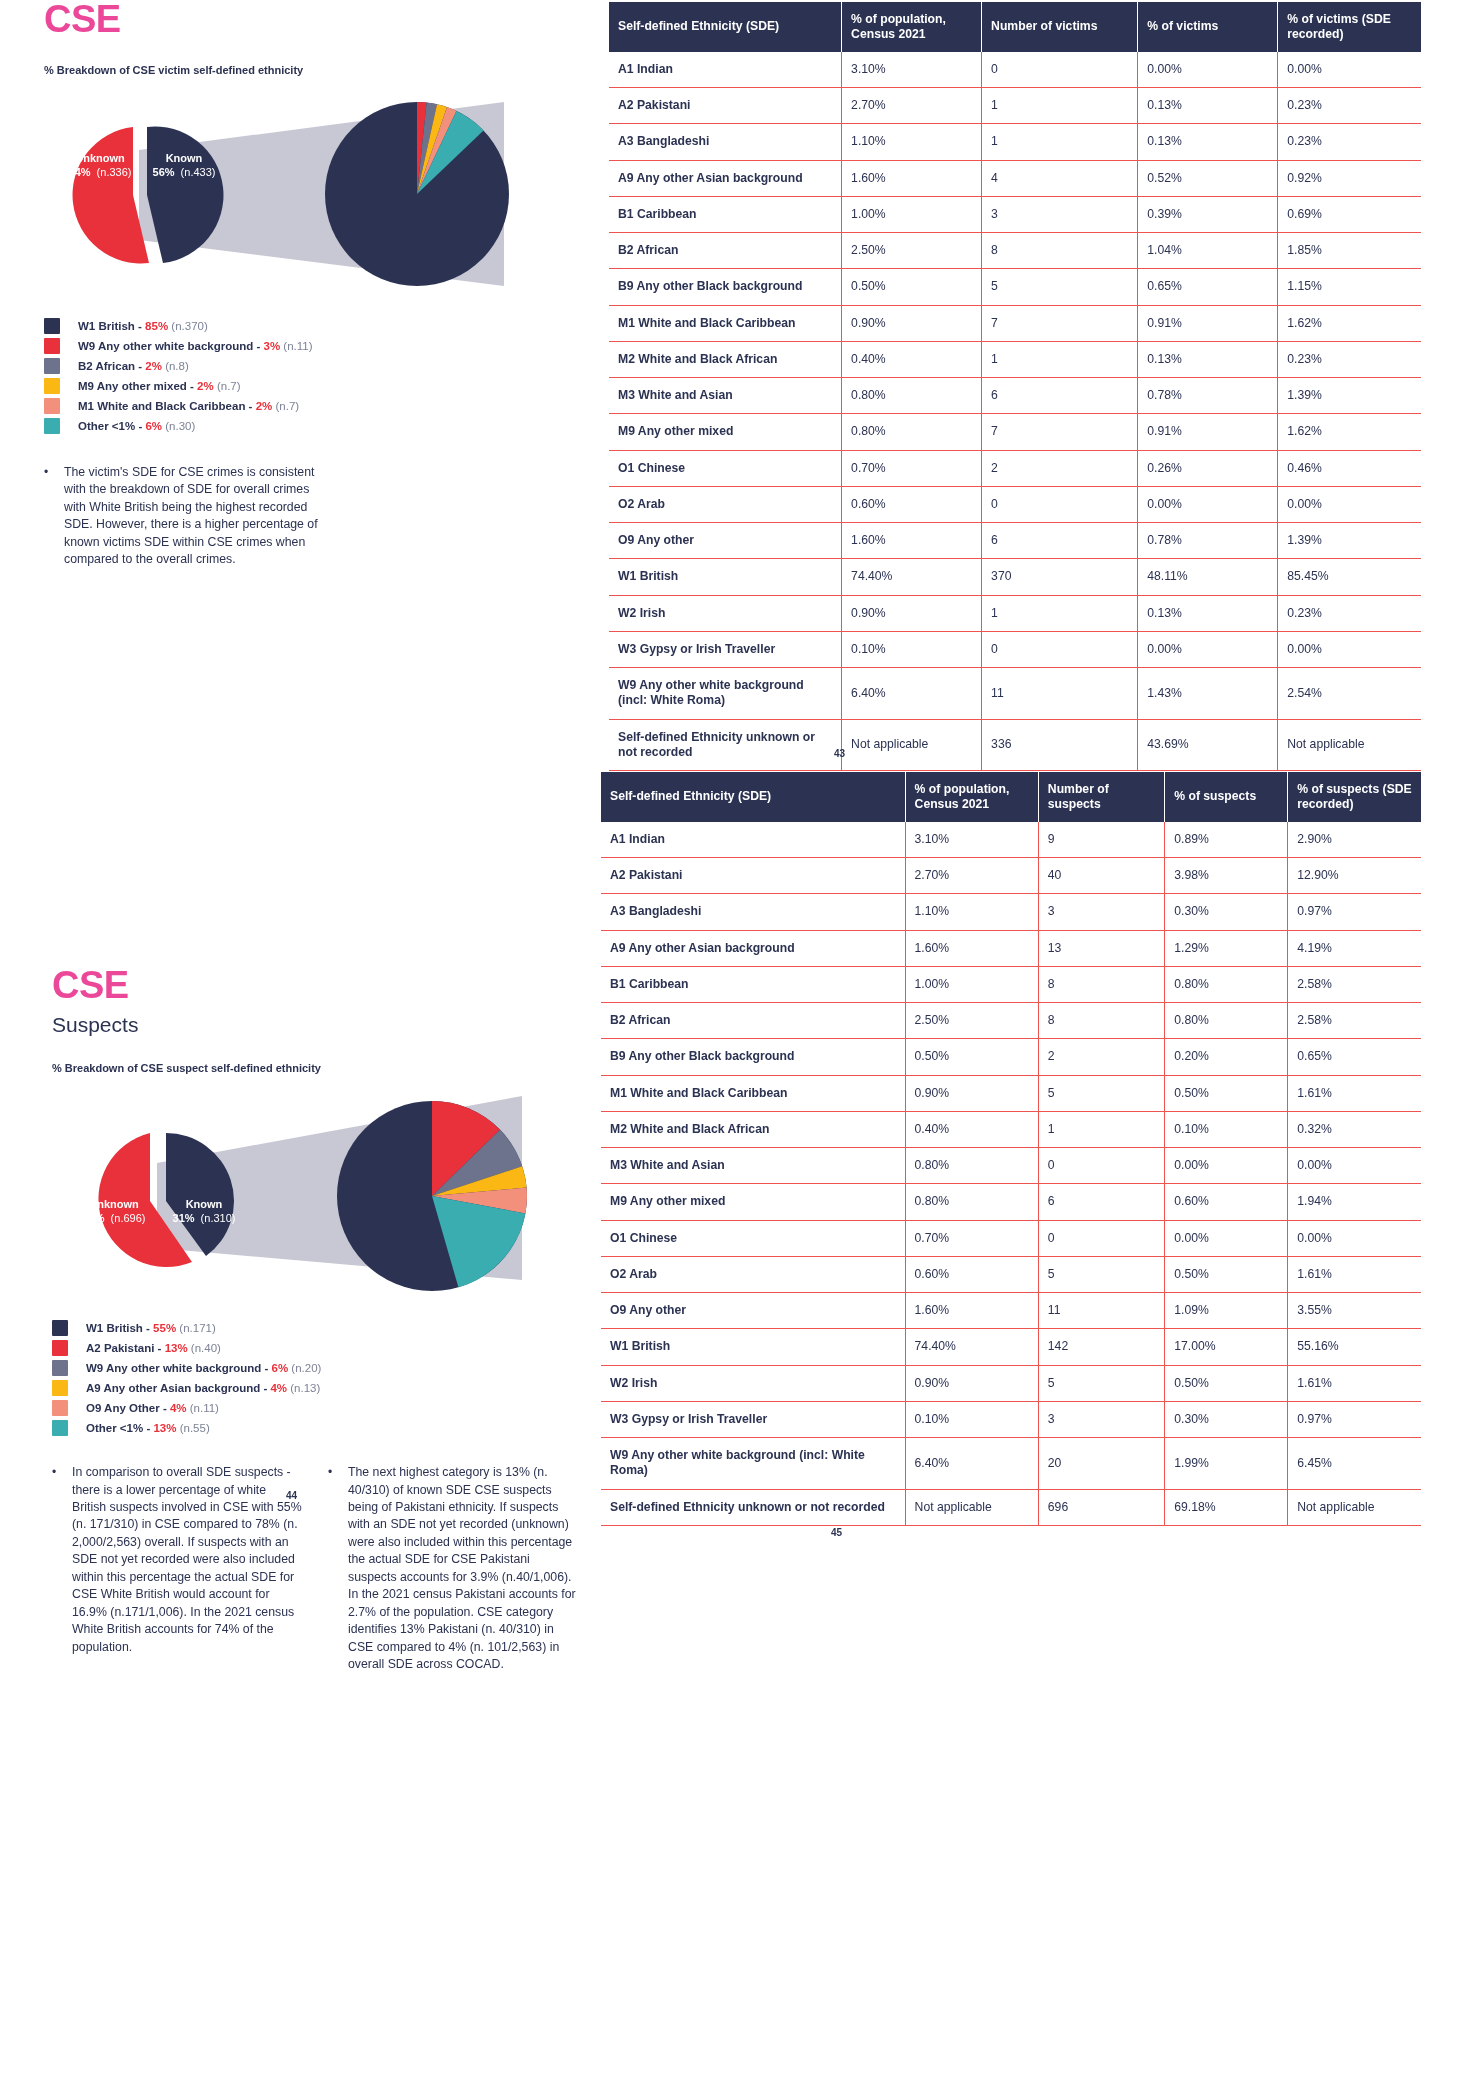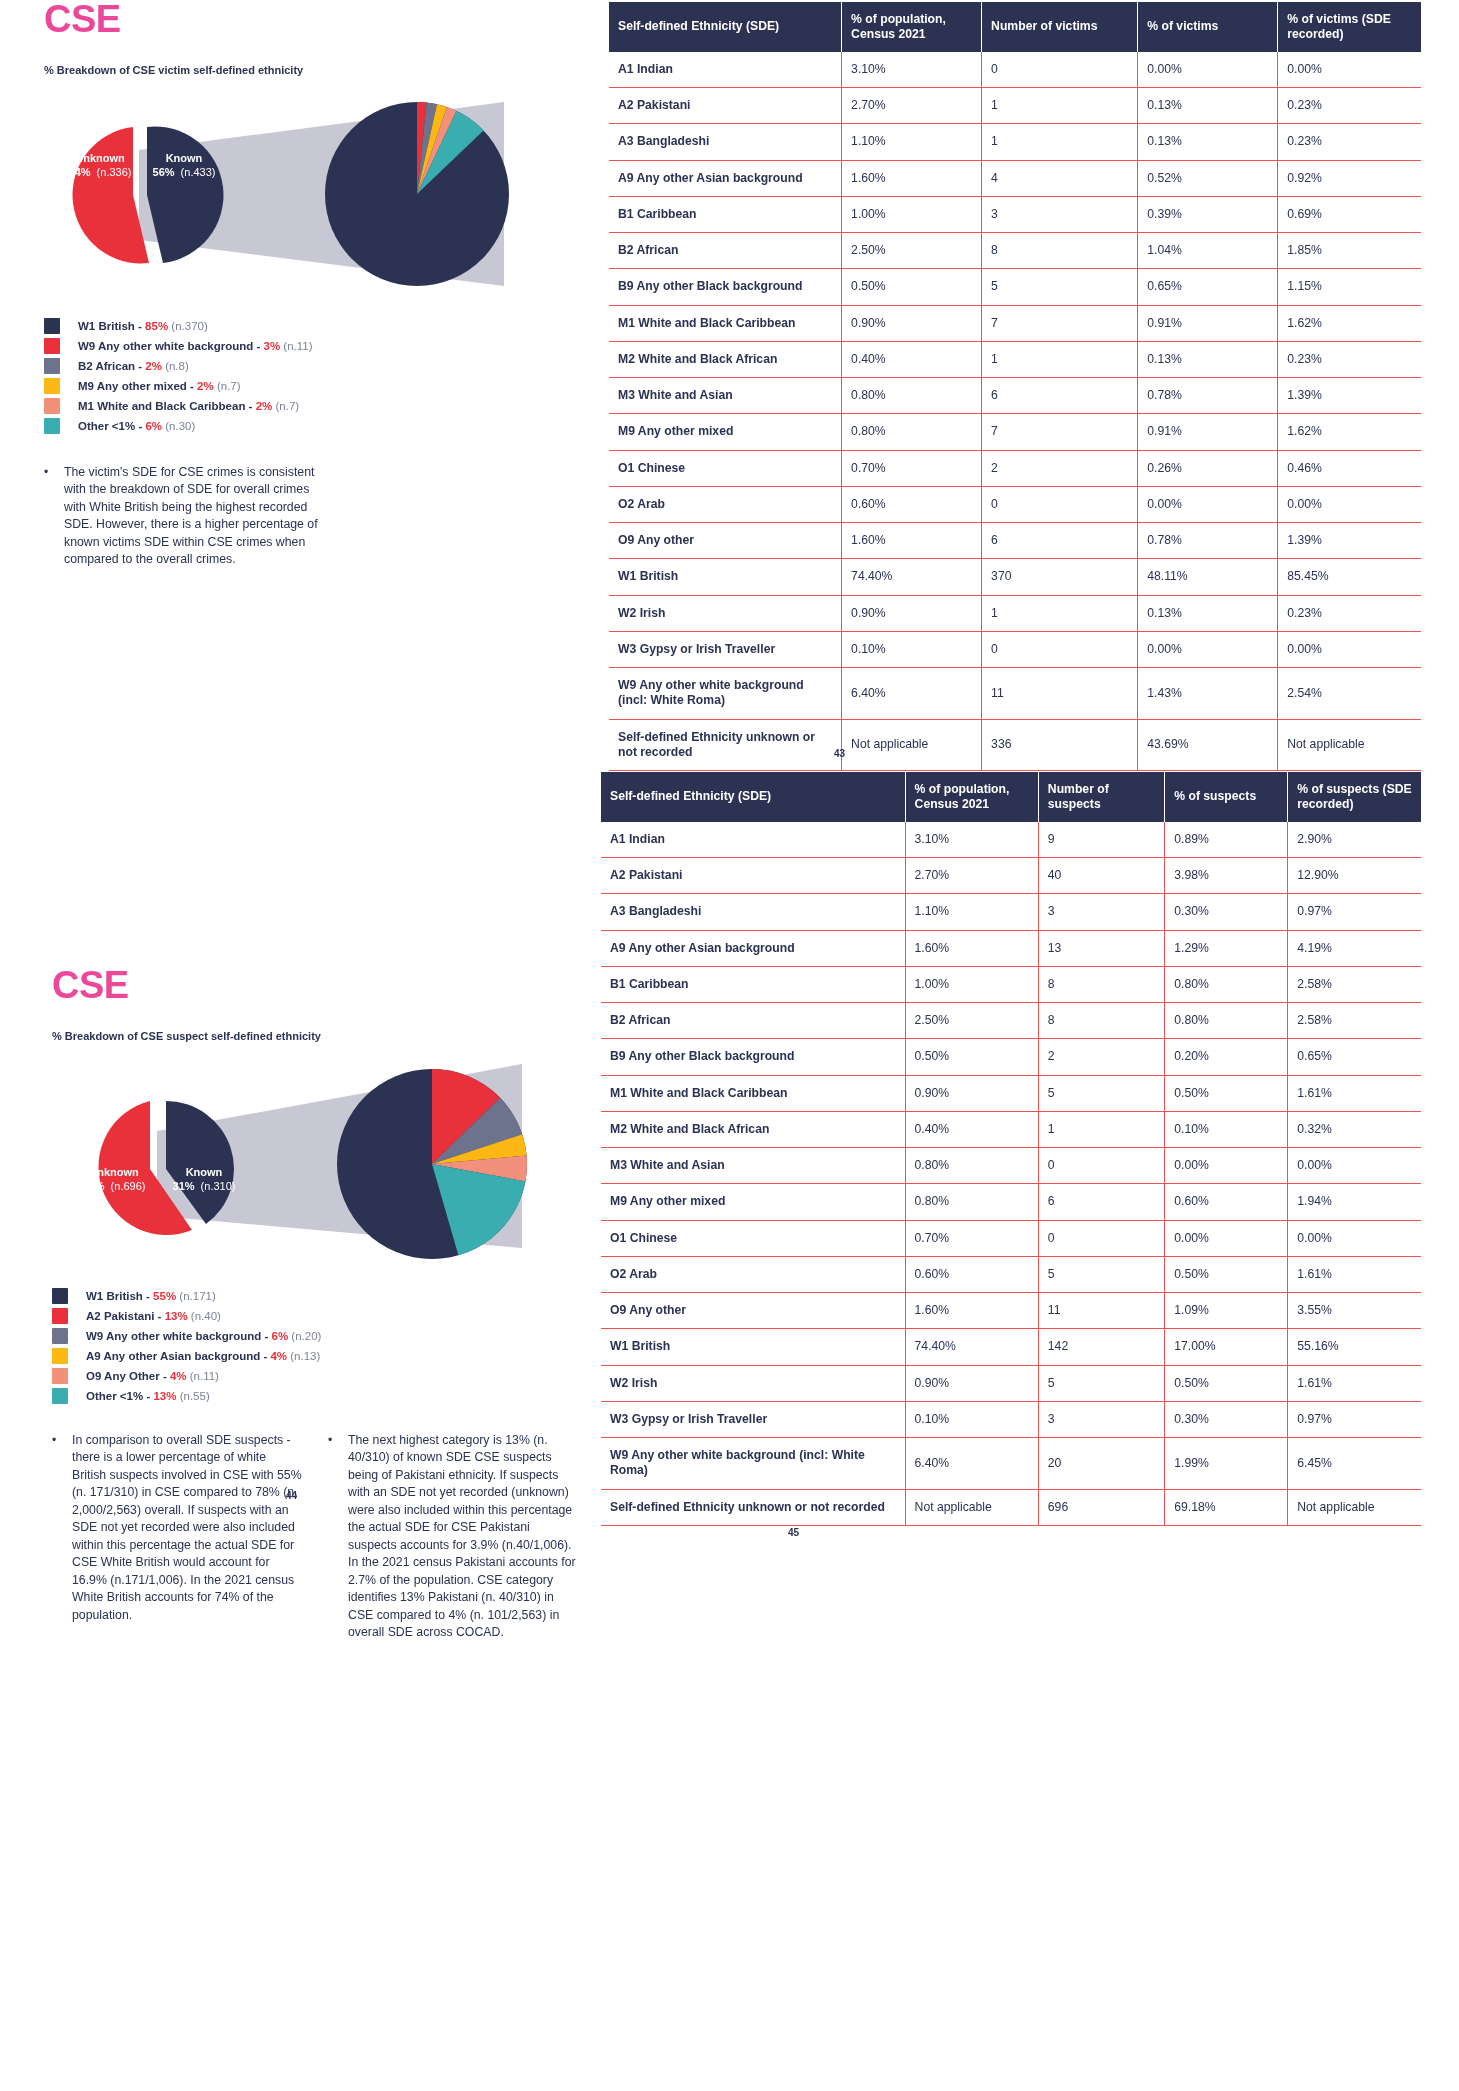--- a/index.html
+++ b/index.html
@@ -315,20 +315,21 @@
           </tr>
         </tbody>
     </table>
   </div>
 
   <div class="pagenum" style="left:834px; top:748px;">43</div>
 
   <div class="left-col" style="left:52px; top:966px; width:560px;">
 
     <div class="sec-title">CSE</div>
+    <div class="sec-sub">Suspects</div>
     <div class="chart-caption">% Breakdown of CSE suspect self-defined ethnicity</div>
 
     <div class="chartwrap" style="margin-top:14px;">
       <svg width="520" height="220" viewBox="0 0 520 220">
         <polygon class="grey-wedge" points="105,75 470,8 470,192 105,160"></polygon>
         <g>
           <path d="M 104 115 L 104 47 A 68 68 0 1 0 146 176 Z" fill="#e8313a" transform="translate(-6,-2)"></path>
           <path d="M 112 115 L 152 170 A 68 68 0 0 0 112 47 Z" fill="#2b3252" transform="translate(2,-2)"></path>
         </g>
         <g transform="translate(380,108)">
@@ -541,15 +542,15 @@
             <td>Not applicable</td>
             <td>696</td>
             <td>69.18%</td>
             <td>Not applicable</td>
           </tr>
         </tbody>
     </table>
   </div>
 
   <div class="pagenum" style="left:286px; top:1490px;">44</div>
-  <div class="pagenum" style="left:788px; top:1527px;">45</div>
+  <div class="pagenum" style="left:831px; top:1527px;">45</div>
 
 </div>
 
 </body></html>

